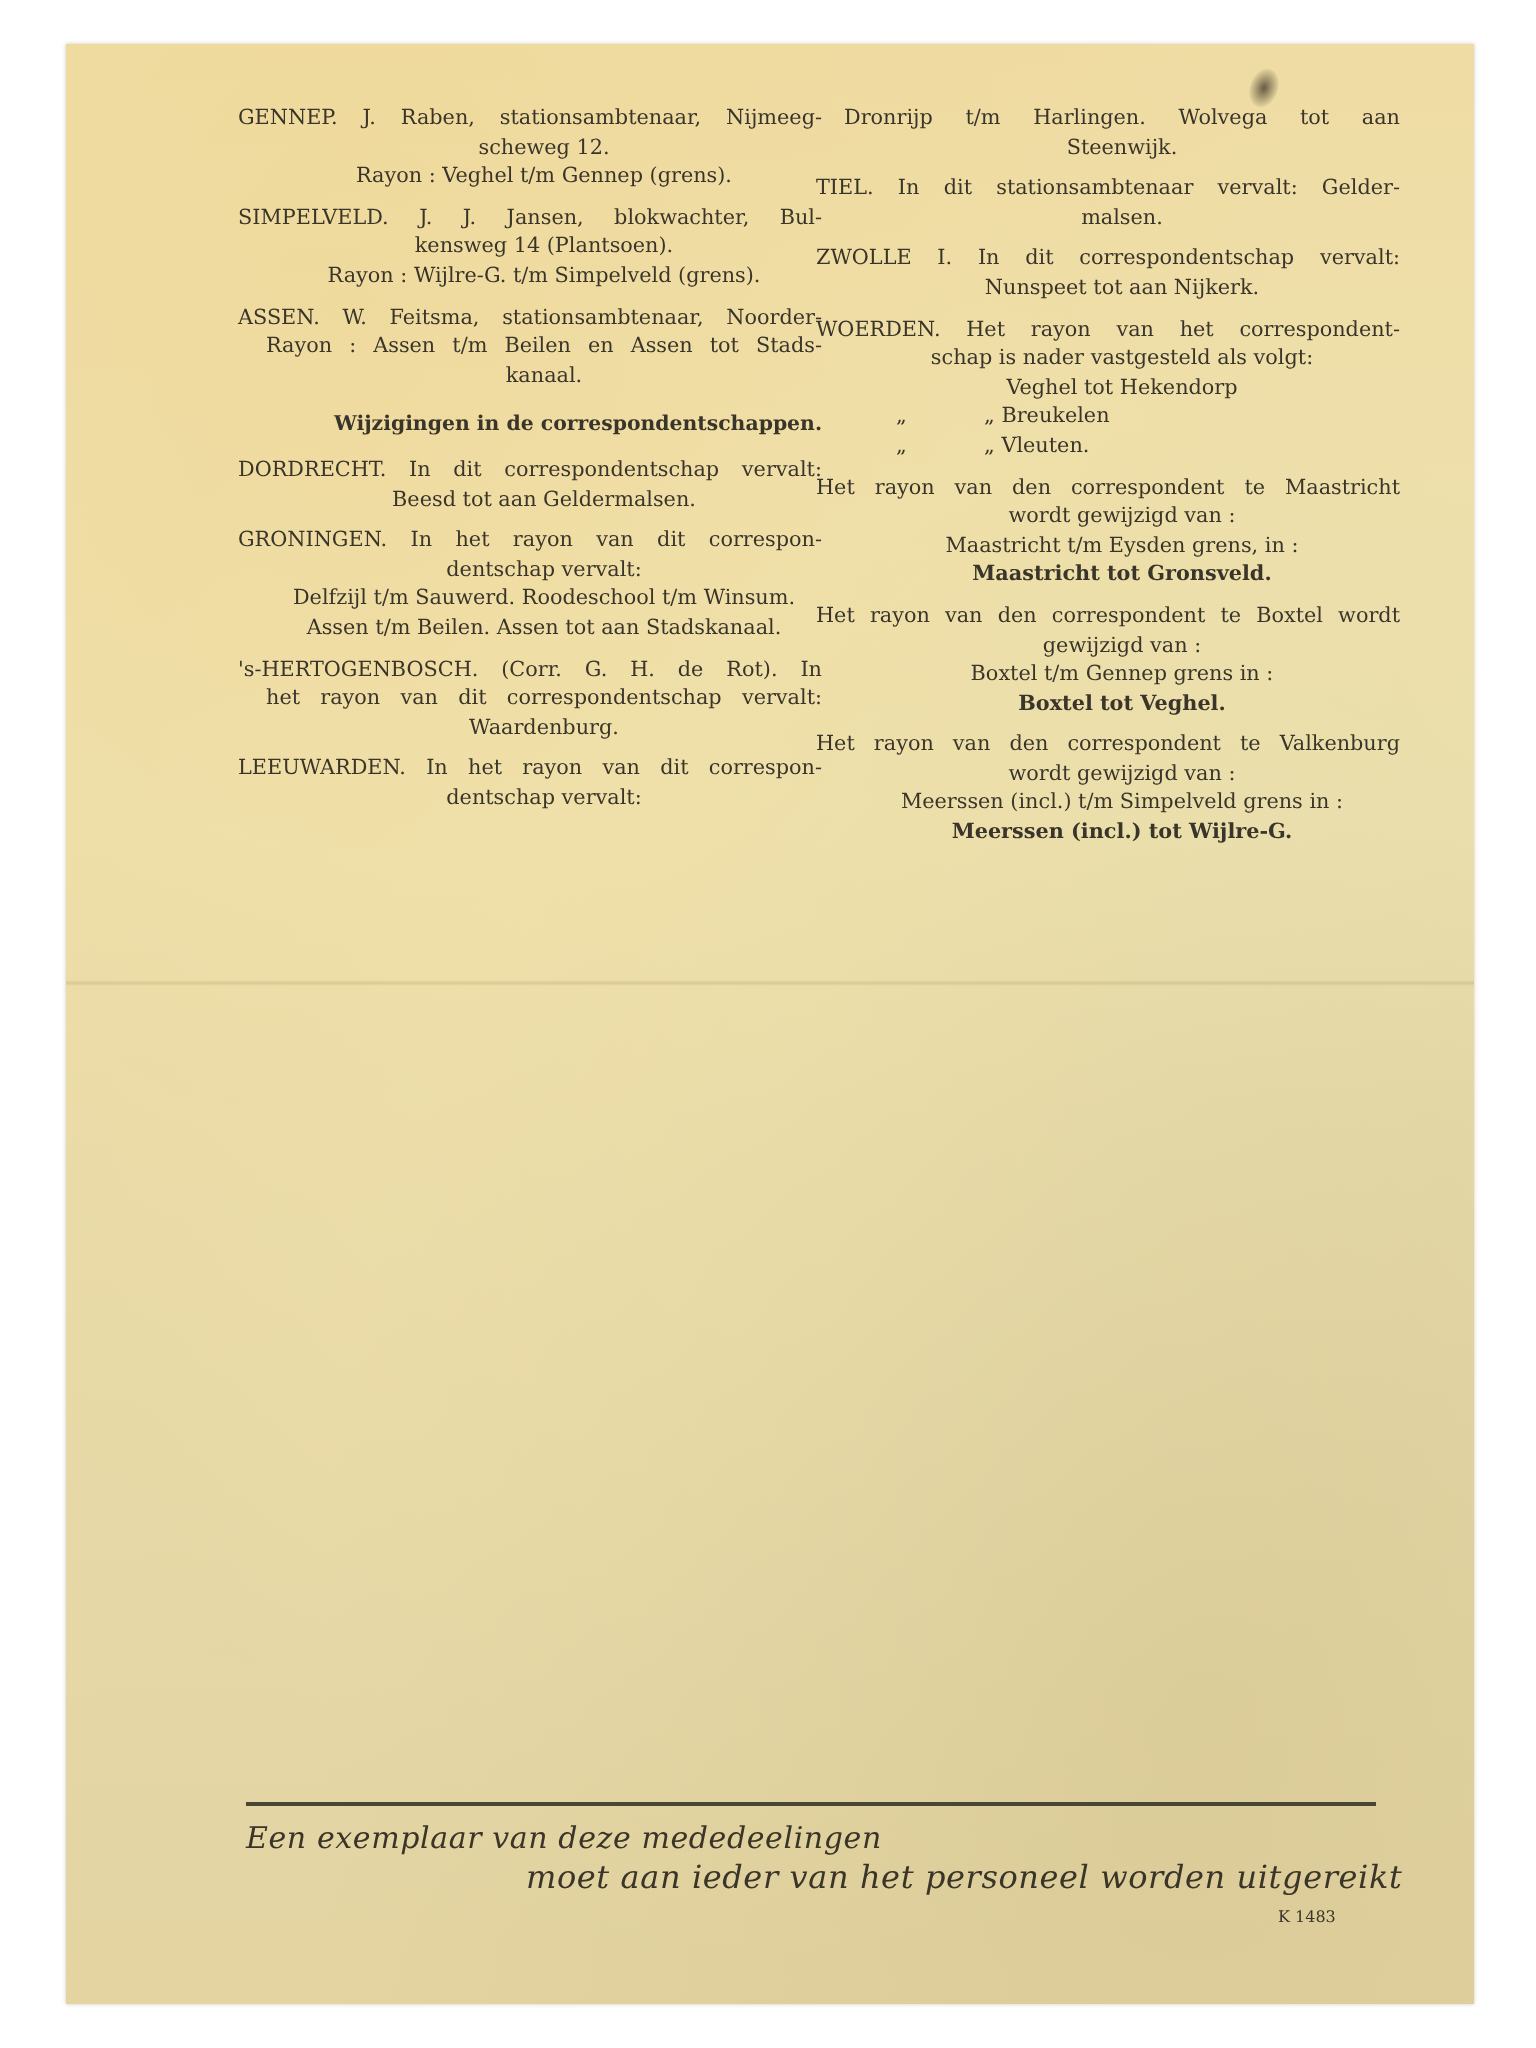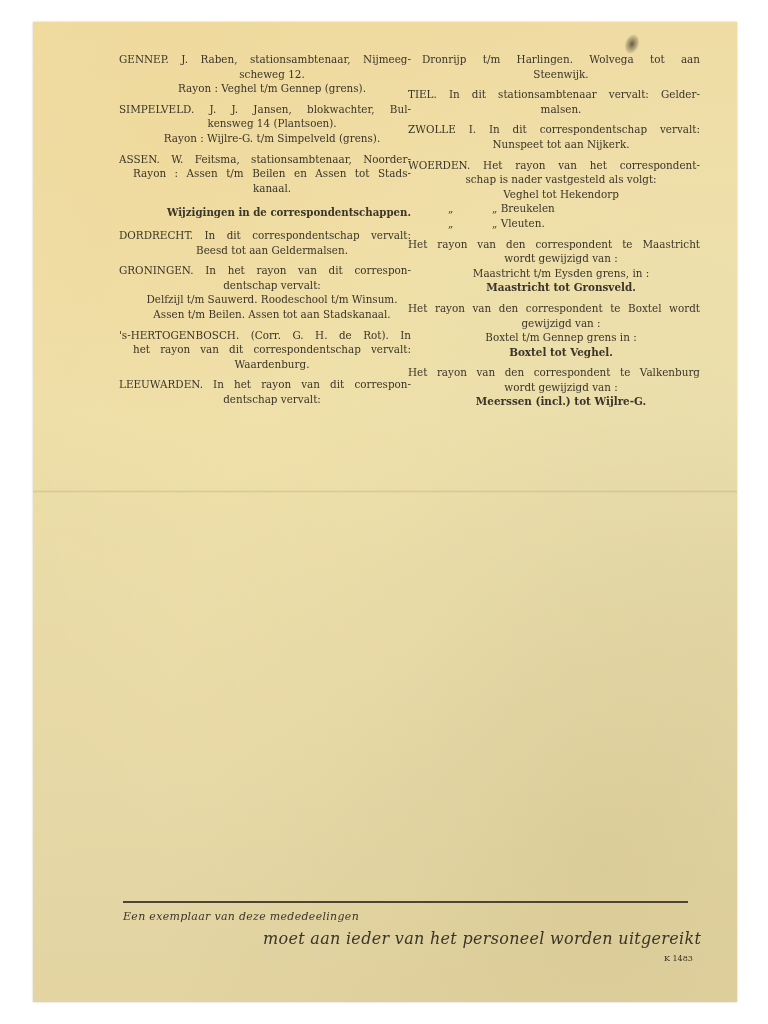--- a/index.html
+++ b/index.html
@@ -59,40 +59,39 @@
       position: absolute;
       left: 90px; top: 879px;
       width: 565px; height: 2px;
       background: #4a4535;
     }
     .footer-line1 {
       position: absolute;
       left: 90px; top: 888px;
       font-family: "DejaVu Serif", "Liberation Serif", serif;
       font-style: italic;
-      font-size: 11px;
+      font-size: 15px;
       color: #3a3528;
       letter-spacing: 0.3px;
     }
     .footer-line2 {
       position: absolute;
       left: 230px; top: 907px;
       font-family: "DejaVu Serif", "Liberation Serif", serif;
       font-style: italic;
       font-size: 16px;
       color: #3a3528;
       letter-spacing: 0.3px;
     }
     .code {
       position: absolute;
       left: 606px; top: 932px;
       font-size: 8px;
       color: #3a3528;
       font-family: "DejaVu Serif", "Liberation Serif", serif;
-      margin-left: 25px;
     }
   </style>
 </head>
 <body>
 
 <div class="paper">
   <div class="stain"></div>
   <div class="fold"></div>
 
   <div class="col left">
@@ -167,20 +166,21 @@
     </div>
     <div class="entry">
       <span class="first">Het rayon van den correspondent te Boxtel wordt</span>
       <span class="cont">gewijzigd van :</span>
       <span class="cont">Boxtel t/m Gennep grens in :</span>
       <span class="cont bold">Boxtel tot Veghel.</span>
     </div>
     <div class="entry">
       <span class="first">Het rayon van den correspondent te Valkenburg</span>
       <span class="cont">wordt gewijzigd van :</span>
+      <span class="cont">Meerssen (incl.) t/m Simpelveld grens in :</span>
       <span class="cont bold">Meerssen (incl.) tot Wijlre-G.</span>
     </div>
   </div>
 
   <div class="rule"></div>
   <div class="footer-line1">Een exemplaar van deze mededeelingen</div>
   <div class="footer-line2">moet aan ieder van het personeel worden uitgereikt</div>
   <div class="code">K 1483</div>
 </div>
 

